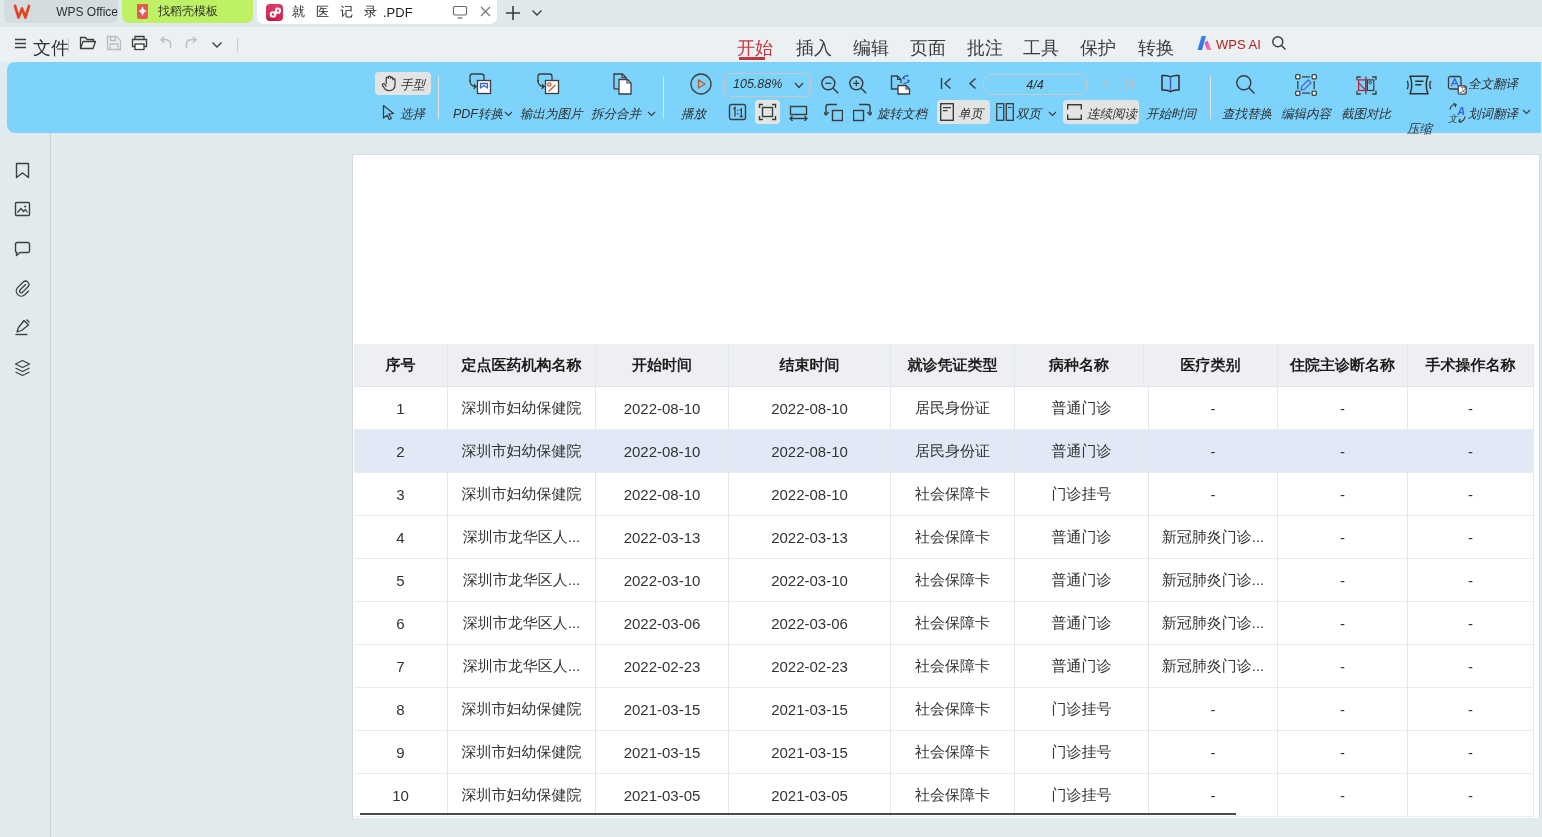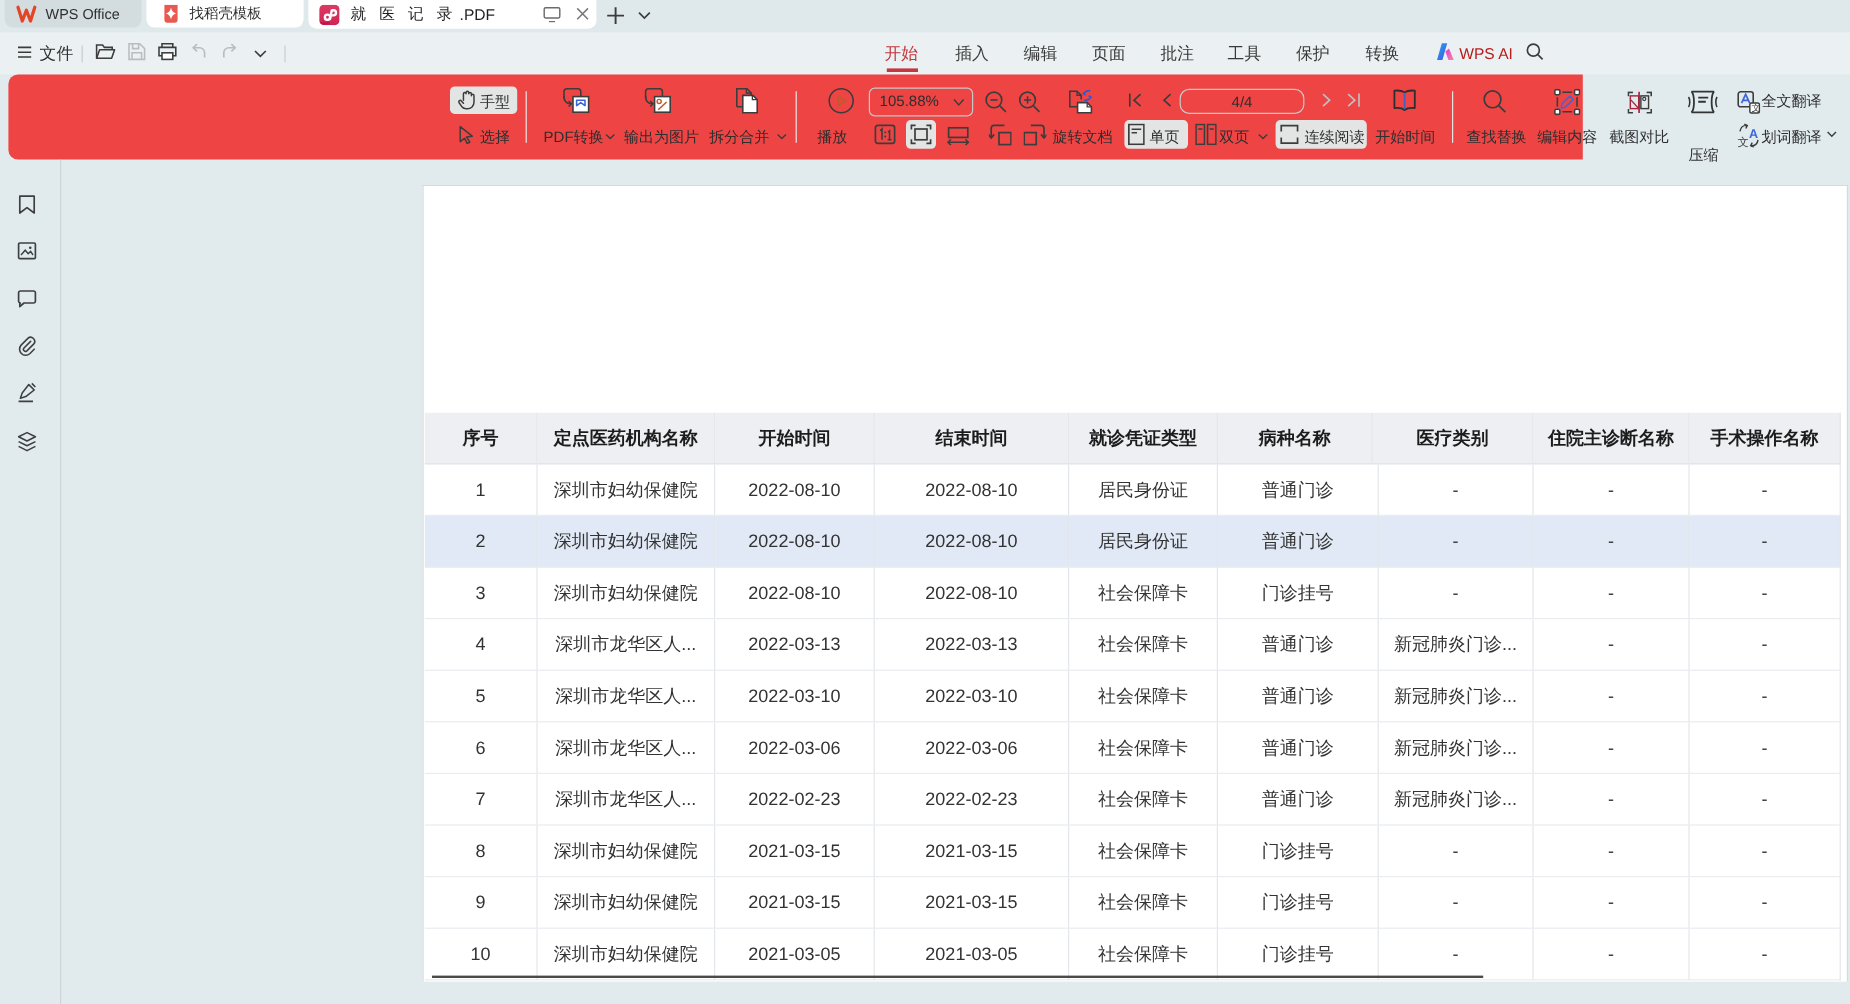--- a/index.html
+++ b/index.html
@@ -2,29 +2,29 @@
 <html><head>
 <meta charset="utf-8">
 <style>
 * { margin:0; padding:0; box-sizing:border-box; }
 html,body { width:1542px; height:837px; overflow:hidden; }
 body { font-family:"Liberation Sans", sans-serif; position:relative; background:#e1ebee; }
 .abs { position:absolute; }
 
 #tabstrip { left:0; top:0; width:1542px; height:27px; background:#dfe9eb; }
 .tab { position:absolute; top:0; height:23px; border-radius:0 0 7px 7px; display:flex; align-items:center; font-size:12px; color:#2f2f2f; }
-#tab1 { left:4px; width:114px; background:#d3dcde; }
-#tab2 { left:122px; width:131px; background:#ffffff; }
+#tab1 { left:4px; width:114px; background:#d3dcde;justify-content:space-between; }
+#tab2 { left:122px; width:131px; background:#bef264; }
 #tab3 { left:257px; width:240px; background:#ffffff; height:24px; }
 
 #menurow { left:0; top:27px; width:1542px; height:35px; background:#ebf1f2; }
-.menu { position:absolute; top:9px; font-size:14px; color:#3a3a3a; }
+.menu { position:absolute; top:9px; font-size:18px; color:#3a3a3a; }
 .vsep2 { position:absolute; top:11px; width:1px; height:14px; background:#c6cdd0; }
 
-#toolbar { left:7px; top:62px; width:1312px; height:71px; background:#ef4444; border-radius:8px 0 0 8px; }
+#toolbar { left:7px; top:62px; width:1534px; height:71px; background:#7dd3fc; border-radius:8px 0 0 8px;font-style:italic; }
 .tbtext { position:absolute; font-size:12.5px; color:#2e2e2e; white-space:nowrap; }
 .tbsel { position:absolute; background:#e3e5e5; border-radius:4px; }
 .vsep { position:absolute; width:1px; background:#e4e4e4; }
 
 #sideline { left:50px; top:133px; width:1px; height:704px; background:#ccd4d7; }
 
 #page { left:352px; top:154px; width:1188px; height:664px; background:#ffffff; border:1px solid #d4dade; border-bottom:none; }
 
 #tbl { left:354px; top:344px; width:1180px; filter:blur(0.35px); }
 .trow { position:absolute; left:0; width:1036px; height:43px; display:flex; }

